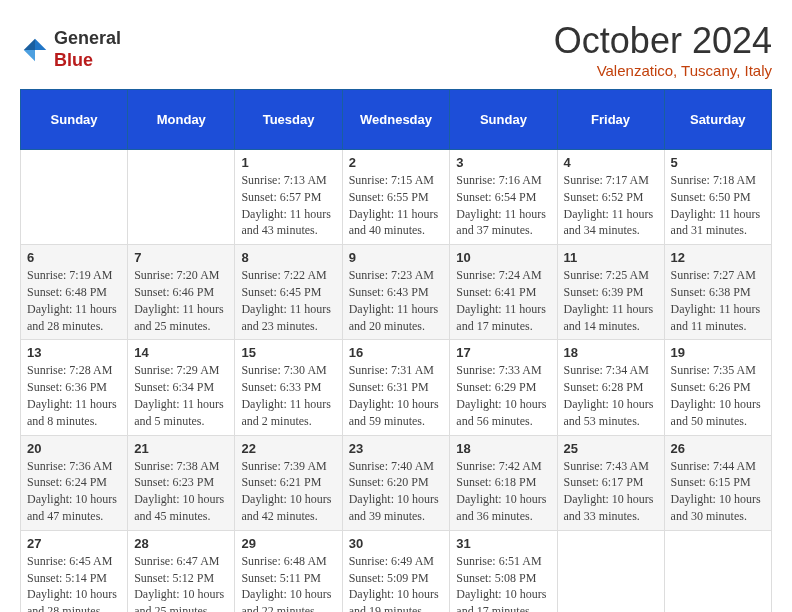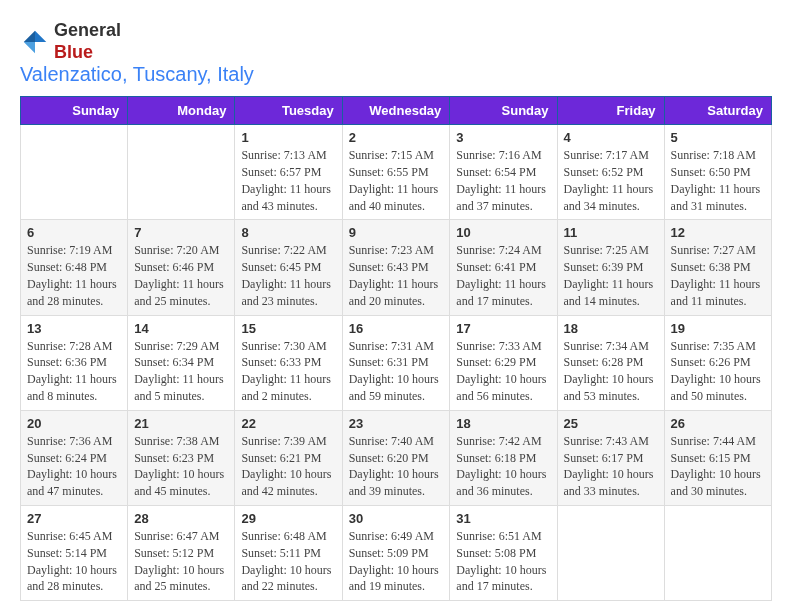--- a/index.html
+++ b/index.html
@@ -6,23 +6,22 @@
     body {
       font-family: Arial, sans-serif;
       background: #fff;
       width: 792px;
       min-height: 612px;
       padding: 20px;
     }
     .header {
       display: flex;
       justify-content: space-between;
-      align-items: flex-start;
+      align-items: center;
       margin-bottom: 10px;
-      flex-direction: column;
     }
     .logo {
       display: flex;
       align-items: center;
       gap: 4px;
     }
     .logo-text {
       font-size: 18px;
       font-weight: bold;
       line-height: 1.2;
@@ -35,35 +34,35 @@
     }
     .title-block {
       text-align: right;
     }
     .month-title {
       font-size: 36px;
       font-weight: normal;
       color: #333;
     }
     .location {
-      font-size: 20px;
-      color: #3b82f6;
+      font-size: 15px;
+      color: #c2410c;
     }
     .calendar {
       width: 100%;
       border-collapse: collapse;
       border: 1px solid #ccc;
     }
     .calendar th {
-      background-color: #6d28d9;
+      background-color: #1d4ed8;
       color: #fff;
       font-size: 13px;
       font-weight: bold;
-      padding: 6px 8px;
-      text-align: right;
+      padding: 22px 8px;
+      text-align: center;
       border: 1px solid #1a5fa0;
     }
     .calendar td {
       vertical-align: top;
       padding: 5px 6px;
       font-size: 11px;
       color: #333;
       border: 1px solid #ddd;
       width: 108px;
       min-height: 80px;
@@ -101,20 +100,21 @@
       <polygon points="20,5 35,20 20,20" fill="#2176c7"></polygon>
       <polygon points="20,5 20,20 5,20" fill="#1a5fa0"></polygon>
       <polygon points="5,20 20,20 20,35" fill="#4da0e0"></polygon>
     </svg>
     <div>
       <div class="logo-text"><span class="logo-general">General</span></div>
       <div class="logo-text"><span class="logo-blue">Blue</span></div>
     </div>
   </div>
   <div class="title-block">
+    <div class="month-title">October 2024</div>
     <div class="location">Valenzatico, Tuscany, Italy</div>
   </div>
 </div>
 
 <table class="calendar">
   <thead>
     <tr>
     <th>Sunday</th>
         <th>Monday</th>
         <th>Tuesday</th>

